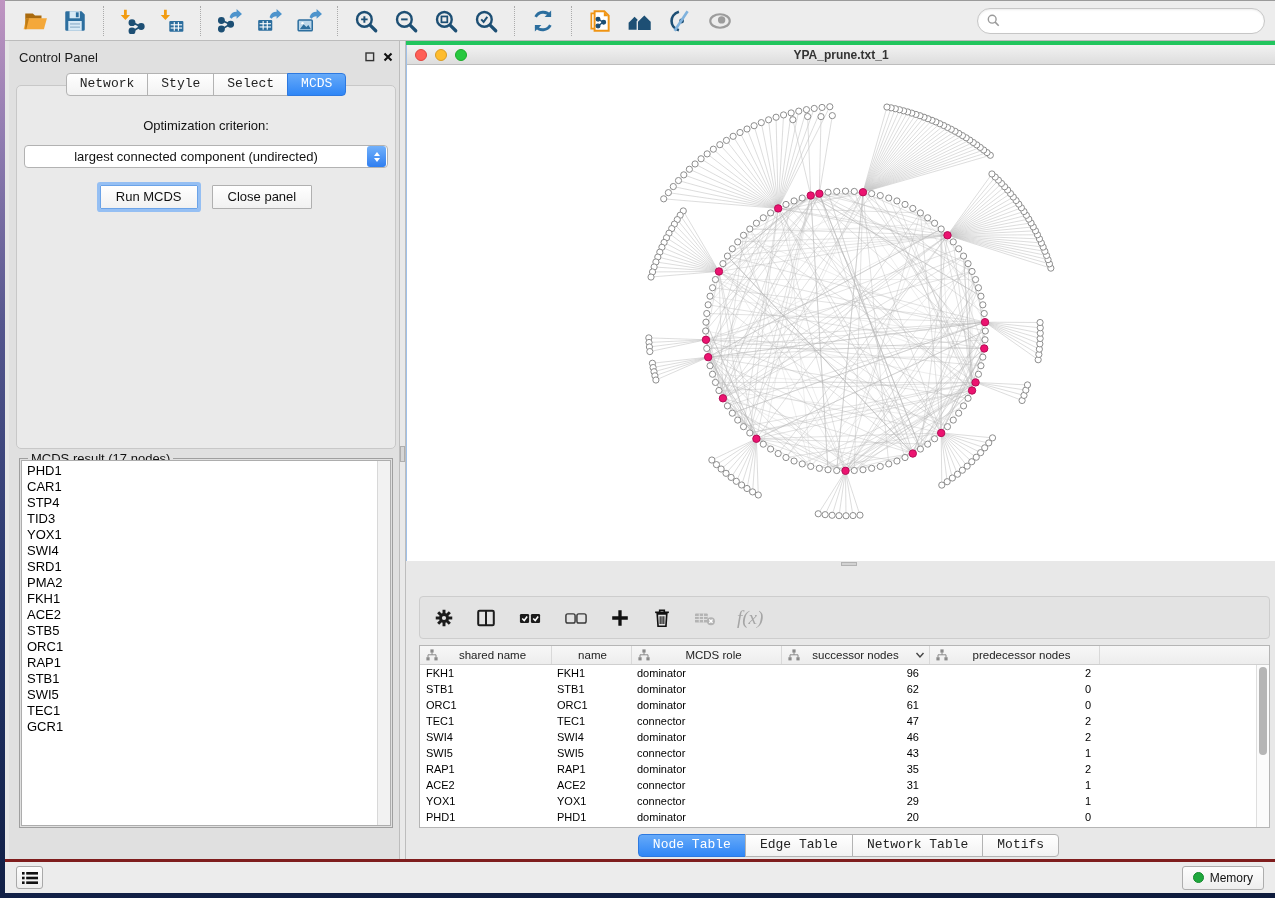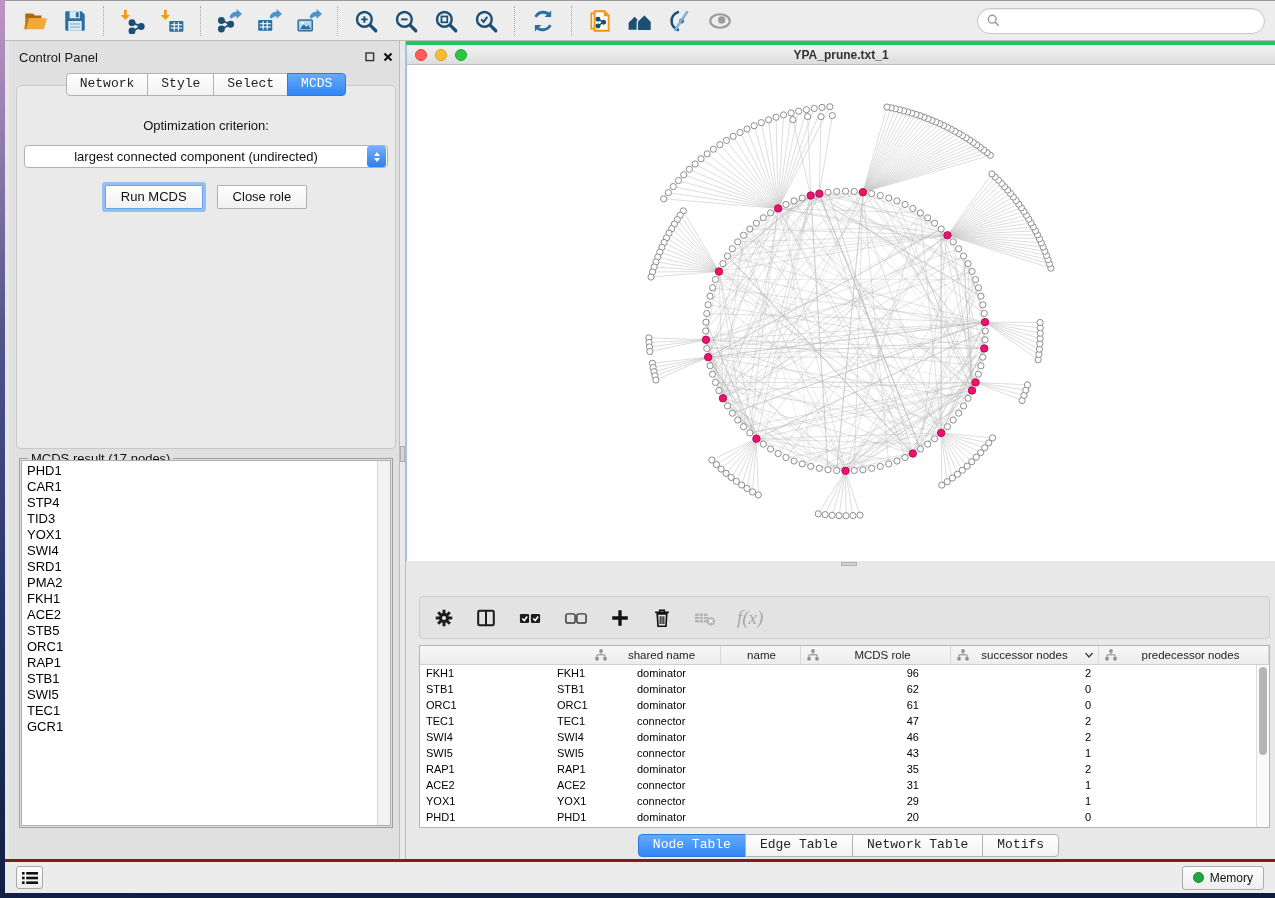--- a/index.html
+++ b/index.html
@@ -75,21 +75,21 @@
   .h-knob { position:absolute; left:50%; top:1px; width:16px; height:4px; background:#d2d2d2; border:1px solid #b2b2b2; }
 
   
   .table-panel { position:absolute; top:526px; left:0; right:0; bottom:0; background:#e8e8e8; }
   .tp-titlebar { height:24px; display:flex; align-items:center; padding:6px 10px 0 12px; }
   .tp-toolbar { position:absolute; top:29px; left:13px; right:5px; height:43px; background:#e3e3e3; border:1px solid #cdcdcd; border-radius:4px; display:flex; align-items:center; padding:0 13px; gap:20px; }
   .tp-toolbar .ticon { display:flex; align-items:center; justify-content:center; }
   .fx { font-family:"Liberation Serif","DejaVu Serif",serif; font-style:italic; font-size:19px; color:#a6a6a6; }
 
   .tp-table { position:absolute; top:78px; left:13px; right:5px; height:183px; background:#fff; border:1px solid #b5b5b5; overflow:hidden; }
-  .thead { display:flex; height:19px; background:linear-gradient(#f7f7f7,#ededed); border-bottom:1px solid #cfcfcf;justify-content:flex-end; }
+  .thead { display:flex; height:19px; background:linear-gradient(#f7f7f7,#ededed); border-bottom:1px solid #cfcfcf; }
   .th { display:flex; align-items:center; border-right:1px solid #d9d9d9; font-size:11.5px; color:#222; padding:0 4px 0 6px; }
   .th .thl { flex:1; text-align:center; white-space:nowrap; overflow:hidden; }
   .th svg { flex:0 0 auto; }
   .tbody { position:absolute; top:19px; left:0; right:13px; bottom:0; }
   .tr { display:flex; height:16px; }
   .td { font-size:11px; color:#000; line-height:16px; white-space:nowrap; overflow:hidden; }
   .c0 { width:132px; padding-left:6px; }
   .c1 { width:80px; padding-left:5px; }
   .c2 { width:150px; padding-left:5px; }
   .c3 { width:148px; text-align:right; padding-right:11px; }
@@ -299,21 +299,21 @@
         <div class="opt-label">Optimization criterion:</div>
         <div class="dropdown">
           <span class="dval">largest connected component (undirected)</span>
           <span class="dstep">
               <i class="up"></i>
               <i class="dn"></i>
             </span>
         </div>
         <div class="btn-row">
           <button class="macbtn focused">Run MCDS</button>
-          <button class="macbtn">Close role</button>
+          <button class="macbtn">Close panel</button>
         </div>
       </div>
       <div class="mcds-fieldset">
         <span class="mcds-legend">MCDS result (17 nodes)</span>
         <div class="mcds-list">
           <div class="mcds-items">
               <div class="li">PHD1</div>
               <div class="li">CAR1</div>
               <div class="li">STP4</div>
               <div class="li">TID3</div>

